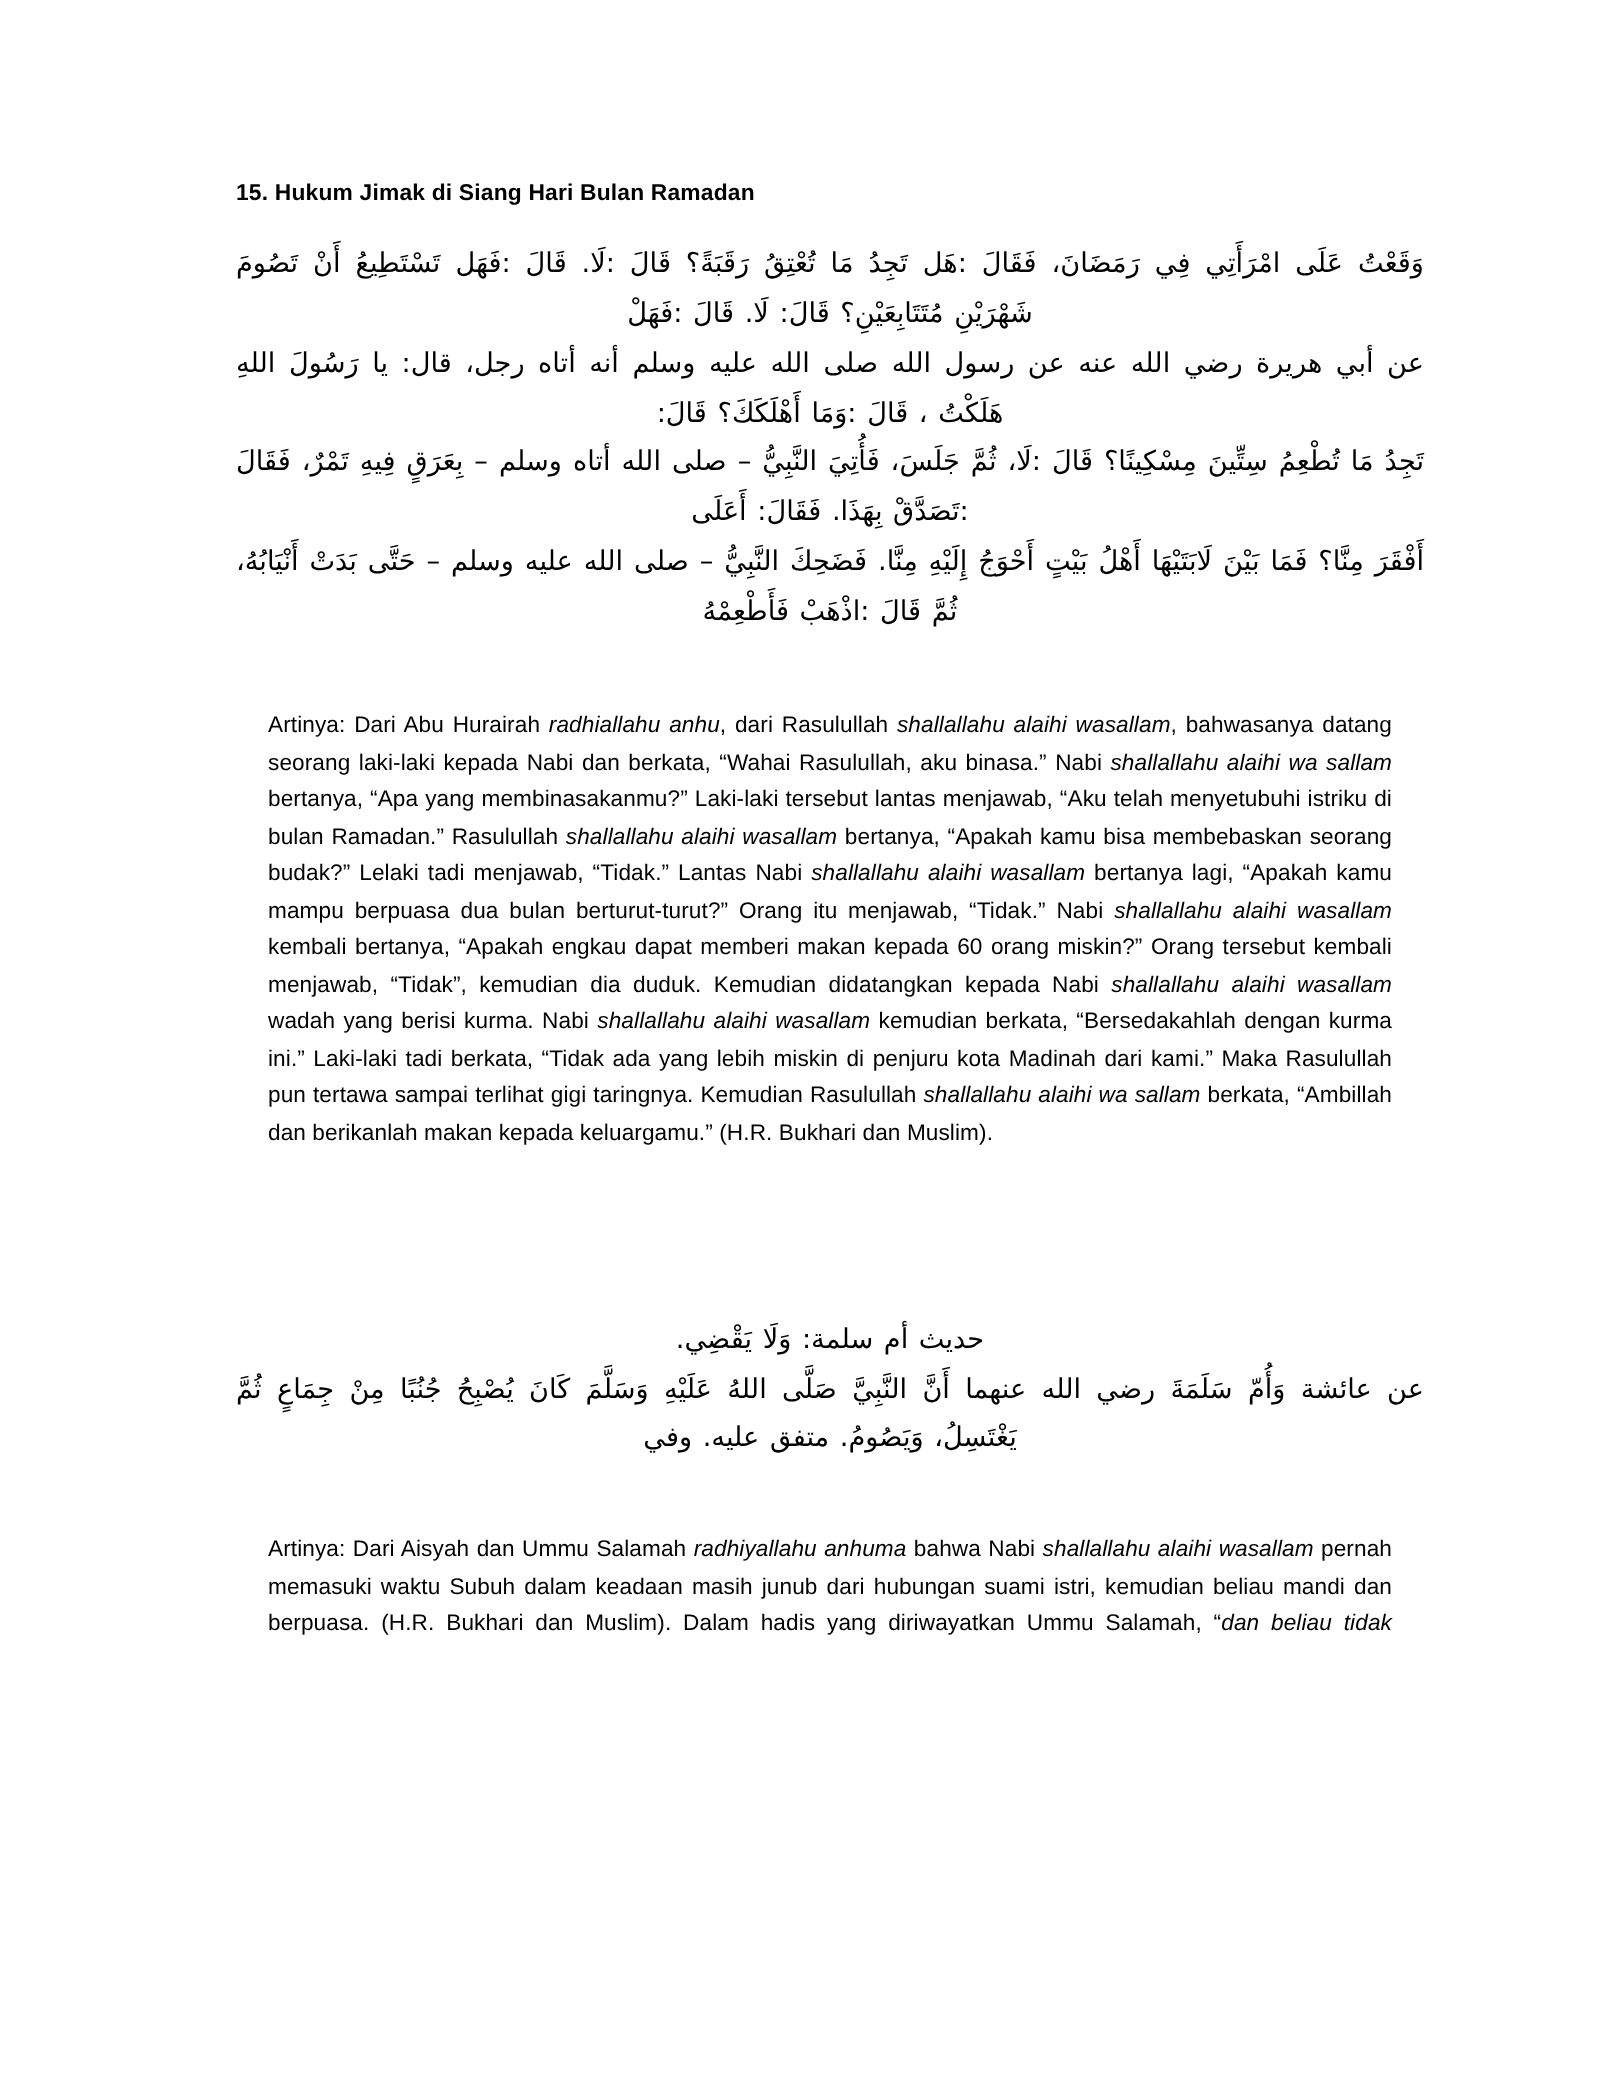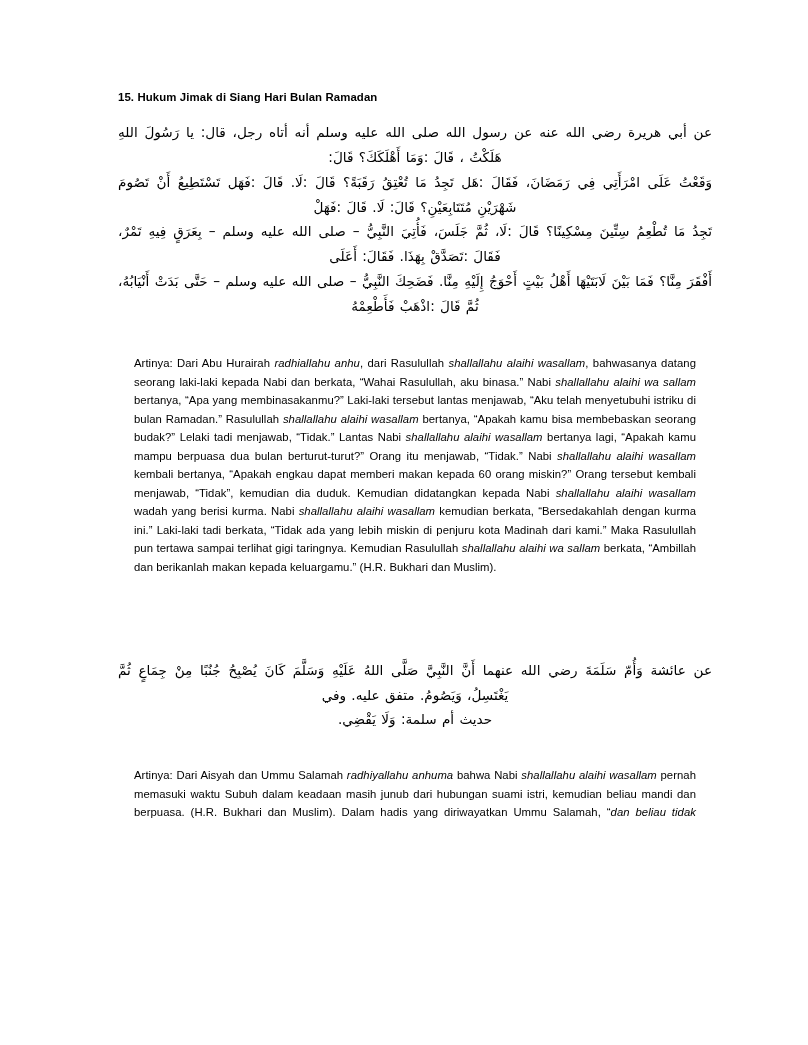--- a/index.html
+++ b/index.html
@@ -78,41 +78,41 @@
 <body>
 
 <div class="page">
   <div class="content">
 
     <h2 class="section-heading">15. Hukum Jimak di Siang Hari Bulan Ramadan</h2>
 
     <div class="gap-title-arabic"></div>
 
     <div class="arabic-block">
+      <div>وَقَعْتُ عَلَى امْرَأَتِي فِي رَمَضَانَ، فَقَالَ :هَل تَجِدُ مَا تُعْتِقُ رَقَبَةً؟ قَالَ :لَا. قَالَ :فَهَل تَسْتَطِيعُ أَنْ تَصُومَ شَهْرَيْنِ مُتَتَابِعَيْنِ؟ قَالَ: لَا. قَالَ :فَهَلْ</div>
       <div>عن أبي هريرة رضي الله عنه عن رسول الله صلى الله عليه وسلم أنه أتاه رجل، قال: يا رَسُولَ اللهِ هَلَكْتُ ، قَالَ :وَمَا أَهْلَكَكَ؟ قَالَ:</div>
-      <div>وَقَعْتُ عَلَى امْرَأَتِي فِي رَمَضَانَ، فَقَالَ :هَل تَجِدُ مَا تُعْتِقُ رَقَبَةً؟ قَالَ :لَا. قَالَ :فَهَل تَسْتَطِيعُ أَنْ تَصُومَ شَهْرَيْنِ مُتَتَابِعَيْنِ؟ قَالَ: لَا. قَالَ :فَهَلْ</div>
-      <div>تَجِدُ مَا تُطْعِمُ سِتِّينَ مِسْكِينًا؟ قَالَ :لَا، ثُمَّ جَلَسَ، فَأُتِيَ النَّبِيُّ – صلى الله عليه وسلم – بِعَرَقٍ فِيهِ تَمْرٌ، فَقَالَ :تَصَدَّقْ بِهَذَا. فَقَالَ: أَعَلَى</div>
+      <div>تَجِدُ مَا تُطْعِمُ سِتِّينَ مِسْكِينًا؟ قَالَ :لَا، ثُمَّ جَلَسَ، فَأُتِيَ النَّبِيُّ – صلى الله أتاه وسلم – بِعَرَقٍ فِيهِ تَمْرٌ، فَقَالَ :تَصَدَّقْ بِهَذَا. فَقَالَ: أَعَلَى</div>
       <div>أَفْقَرَ مِنَّا؟ فَمَا بَيْنَ لَابَتَيْهَا أَهْلُ بَيْتٍ أَحْوَجُ إِلَيْهِ مِنَّا. فَضَحِكَ النَّبِيُّ – صلى الله عليه وسلم – حَتَّى بَدَتْ أَنْيَابُهُ، ثُمَّ قَالَ :اذْهَبْ فَأَطْعِمْهُ</div>
     </div>
 
     <div class="gap-arabic-trans"></div>
 
     <p class="translation">
       <span>Artinya:</span>
       <span>Dari Abu  Hurairah <i>radhiallahu  anhu</i>, dari  Rasulullah <i>shallallahu  alaihi  wasallam</i>, bahwasanya datang seorang laki-laki kepada Nabi dan berkata, “Wahai Rasulullah, aku binasa.” Nabi <i>shallallahu alaihi wa sallam</i> bertanya, “Apa yang membinasakanmu?” Laki-laki tersebut lantas menjawab, “Aku telah menyetubuhi istriku di bulan Ramadan.” Rasulullah <i>shallallahu alaihi wasallam</i> bertanya, “Apakah kamu bisa membebaskan seorang budak?” Lelaki tadi menjawab, “Tidak.” Lantas Nabi <i>shallallahu alaihi wasallam</i> bertanya lagi, “Apakah kamu mampu berpuasa dua  bulan  berturut-turut?”  Orang  itu  menjawab,  “Tidak.”  Nabi <i>shallallahu  alaihi wasallam</i> kembali bertanya, “Apakah engkau dapat memberi makan kepada 60 orang miskin?” Orang tersebut kembali menjawab, “Tidak”, kemudian dia duduk. Kemudian didatangkan kepada Nabi <i>shallallahu   alaihi   wasallam</i> wadah   yang   berisi   kurma.   Nabi <i>shallallahu   alaihi wasallam</i> kemudian berkata, “Bersedakahlah dengan kurma ini.” Laki-laki tadi berkata, “Tidak ada yang lebih miskin di penjuru kota Madinah dari kami.” Maka Rasulullah pun tertawa sampai terlihat gigi taringnya. Kemudian Rasulullah <i>shallallahu alaihi wa sallam</i> berkata, “Ambillah dan berikanlah makan kepada keluargamu.” (H.R. Bukhari dan Muslim).</span>
     </p>
 
     <div class="gap-section"></div>
 
 
     <div class="gap-h16-arabic"></div>
 
     <div class="arabic-block">
+      <div>حديث أم سلمة: وَلَا يَقْضِي.</div>
       <div>عن عائشة وَأُمّ سَلَمَةَ رضي الله عنهما أَنَّ النَّبِيَّ صَلَّى اللهُ عَلَيْهِ وَسَلَّمَ كَانَ يُصْبِحُ جُنُبًا مِنْ جِمَاعٍ ثُمَّ يَغْتَسِلُ، وَيَصُومُ. متفق عليه. وفي</div>
-      <div>حديث أم سلمة: وَلَا يَقْضِي.</div>
     </div>
 
     <div class="gap-arabic16-trans"></div>
 
     <p class="translation">
       <span>Artinya:</span>
       <span>Dari Aisyah dan  Ummu  Salamah <i>radhiyallahu  anhuma</i> bahwa Nabi <i>shallallahu  alaihi wasallam</i> pernah memasuki waktu Subuh dalam keadaan masih junub dari hubungan suami istri, kemudian beliau mandi dan berpuasa. (H.R. Bukhari dan Muslim). Dalam hadis yang diriwayatkan Ummu Salamah, “<i>dan beliau tidak mengganti (puasanya)</i>.”</span>
     </p>
 
   </div>

